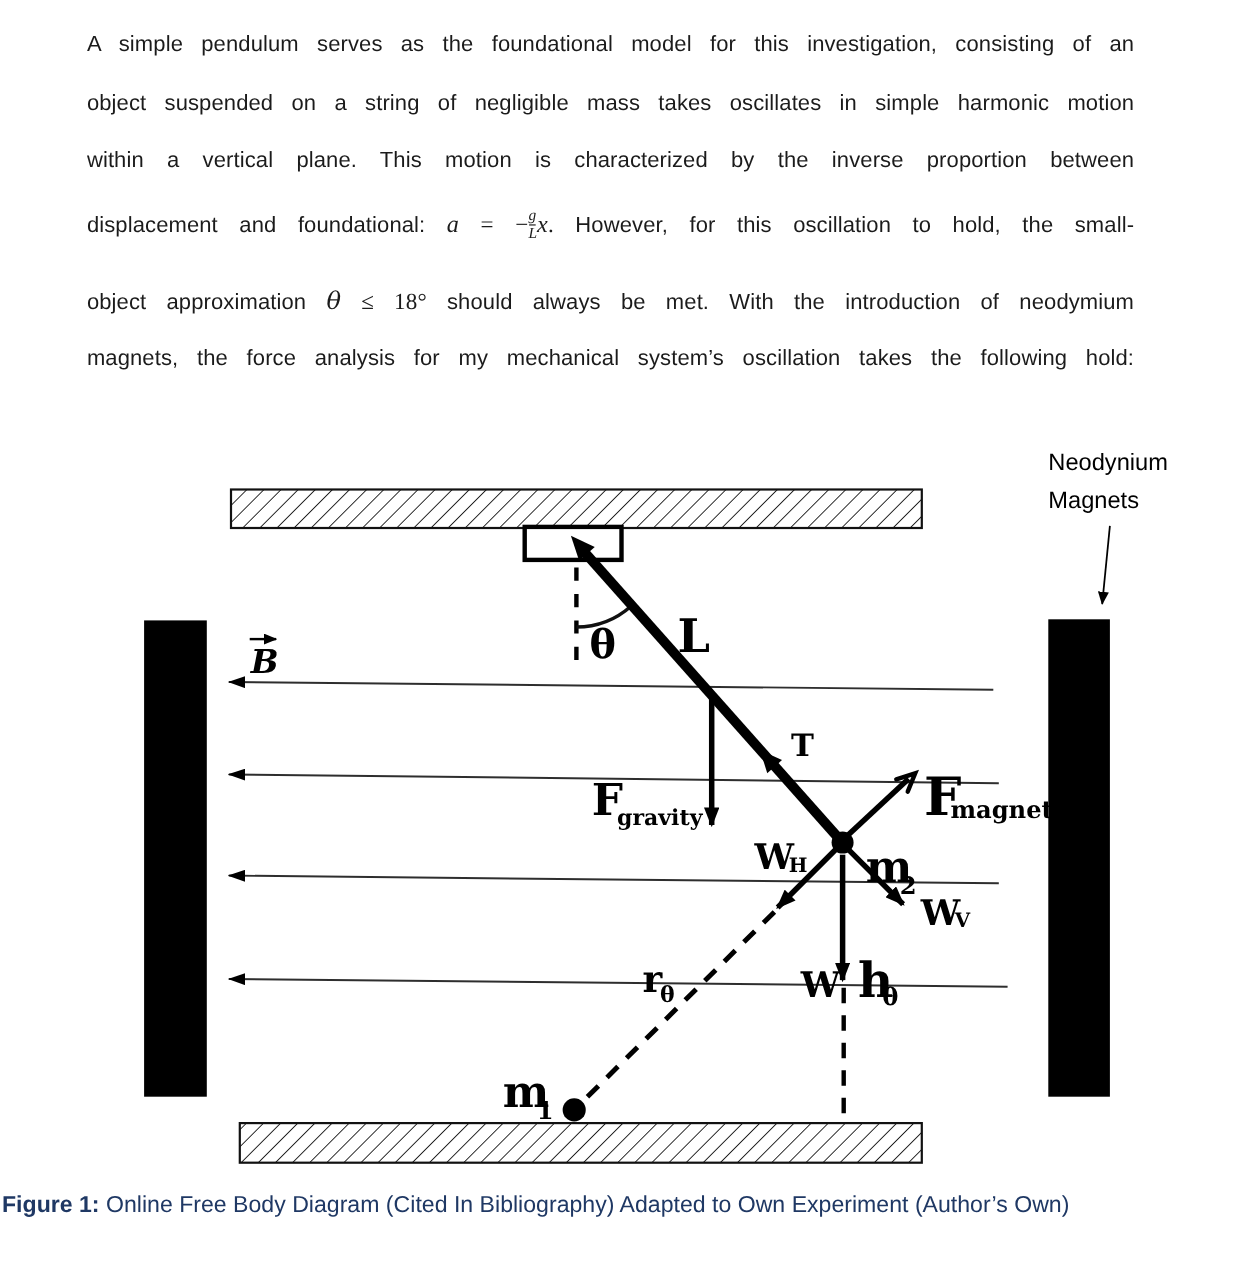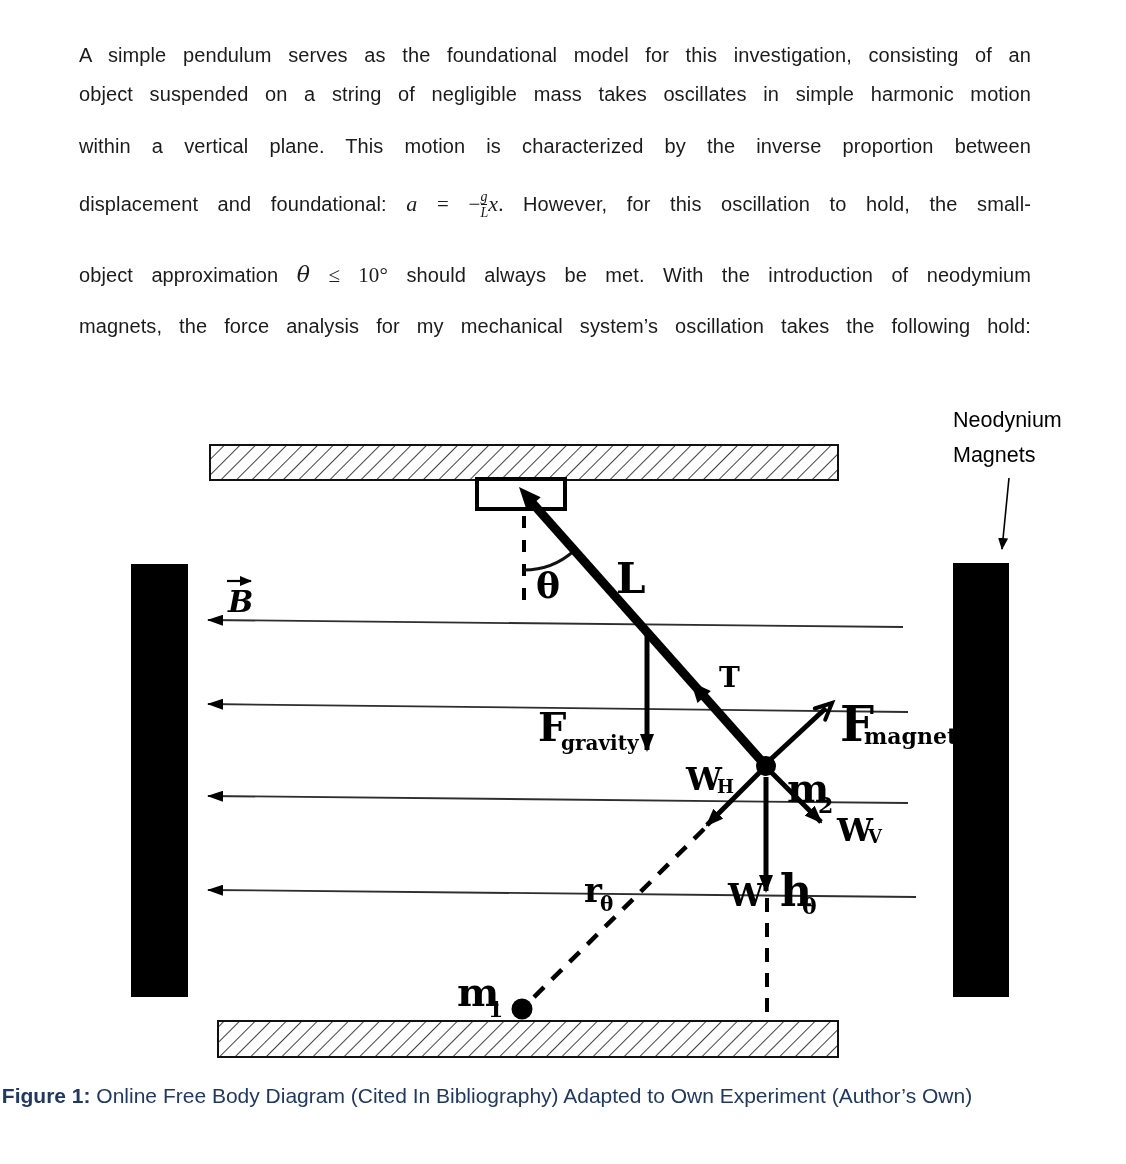--- a/index.html
+++ b/index.html
@@ -3,21 +3,21 @@
 <meta charset="utf-8">
 <style>
   html,body { margin:0; padding:0; background:#ffffff; }
   body { width:1126px; height:1164px; position:relative; overflow:hidden;
          font-family:"Liberation Sans", sans-serif; }
 
   
   .jline { position:absolute; left:79px; width:952px;
            font-size:20px; color:#1b1b1b; letter-spacing:0.1px;
            text-align:justify; text-align-last:justify; }
-  #l1{top:44px} #l2{top:83px} #l3{top:135px} #l4{top:190px} #l5{top:262px} #l6{top:315px}
+  #l1{top:29px} #l2{top:83px} #l3{top:135px} #l4{top:190px} #l5{top:262px} #l6{top:315px}
 
   .math-var { font-family:"Liberation Serif", serif; font-style:italic; font-size:22px; }
   .math-op  { font-family:"Liberation Serif", serif; font-size:21px; }
   .frac { display:inline-block; text-align:center; vertical-align:middle;
           font-family:Liberation Serif, serif; font-style:italic;
           font-size:14px; line-height:1.1; transform:translateY(-1px); }
   .fbar { display:block; border-top:1.5px solid #111; margin:0 1px; }
   .g-theta { font-family:"DejaVu Serif", serif; font-style:italic; font-size:22px; }
   .g-ineq  { font-family:"Liberation Serif", serif; font-size:21px; }
 
@@ -41,21 +41,21 @@
   <div class="jline" id="l2">object suspended on a string of negligible mass takes oscillates in simple harmonic motion</div>
   <div class="jline" id="l3">within a vertical plane. This motion is characterized by the inverse proportion between</div>
   <div class="jline" id="l4">
     <span>displacement and foundational:</span>
     <span><span class="math-var">a</span> <span class="math-op">=</span> <span class="math-op">−</span><span class="frac"><span>g</span><span class="fbar"></span><span>L</span></span><span class="math-var">x</span><span class="math-op">.</span></span>
     <span>However, for this oscillation to hold, the small-</span>
   </div>
   <div class="jline" id="l5">
     <span>object approximation</span>
     <span class="g-theta">θ</span>
-    <span class="g-ineq">≤ 10°</span>
+    <span class="g-ineq">≤ 18°</span>
     <span>should always be met. With the introduction of neodymium</span>
   </div>
   <div class="jline" id="l6">magnets, the force analysis for my mechanical system’s oscillation takes the following hold:</div>
 </div>
 
 <svg class="diagram" width="1126" height="1164" viewBox="0 0 1126 1164">
   <defs>
     <pattern id="hatch" width="11" height="11" patternUnits="userSpaceOnUse" patternTransform="rotate(45)">
       <rect width="11" height="11" fill="#ffffff"></rect>
       <line x1="0" y1="0" x2="0" y2="11" stroke="#111" stroke-width="1.6"></line>

